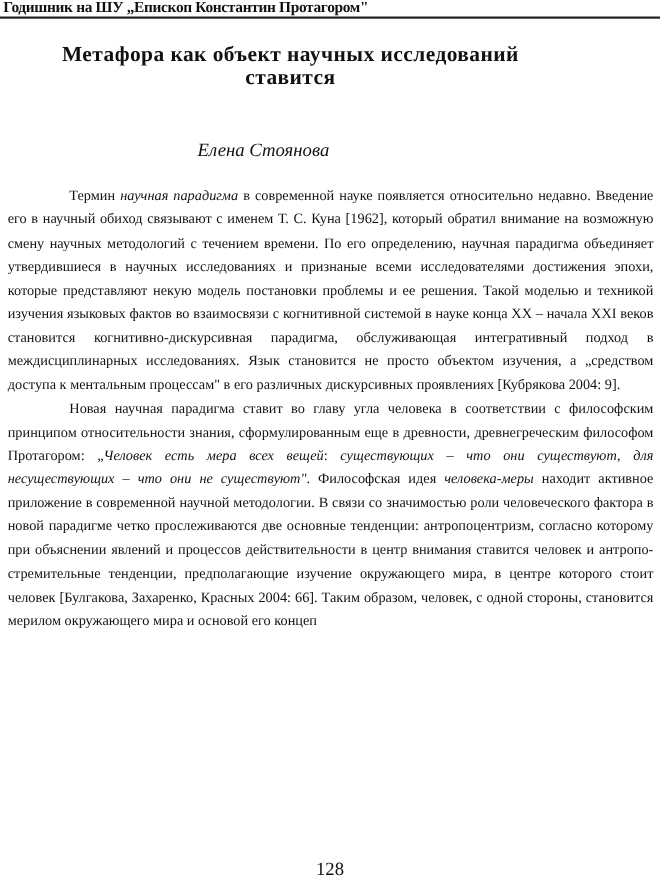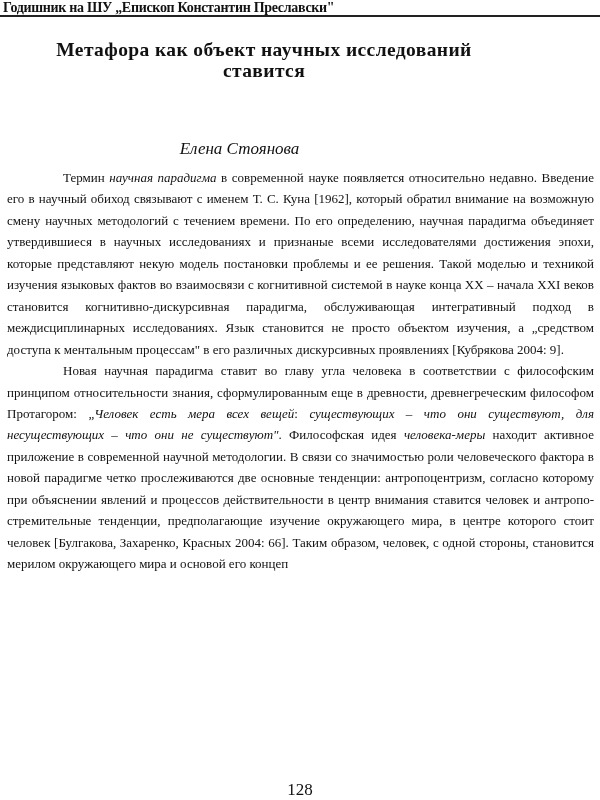--- a/index.html
+++ b/index.html
@@ -40,21 +40,21 @@
       width: 528px;
       text-align: center;
       font-size: 19.5px;
       line-height: 20.5px;
       font-weight: bold;
       letter-spacing: 0.4px;
     }
     .author {
       position: absolute;
       left: 0;
-      top: 139px;
+      top: 127px;
       width: 479px;
       text-align: center;
       font-size: 17px;
       line-height: 20px;
       font-style: italic;
     }
     .body-text {
       position: absolute;
       left: 7px;
       top: 167px;
@@ -75,21 +75,21 @@
       width: 600px;
       text-align: center;
       font-size: 17px;
       line-height: 18px;
     }
     em { font-style: italic; }
   </style>
 </head>
 <body>
 
-<div class="running-header">Годишник на ШУ „Епископ Константин Преславски"</div>
+<div class="running-header">Годишник на ШУ „Епископ Константин Протагором"</div>
 <div class="header-rule"></div>
 
 <div class="title">
   <div>Метафора как объект научных исследований</div>
   <div>ставится</div>
 </div>
 
 <div class="author">Елена Стоянова</div>
 
 <div class="body-text">

